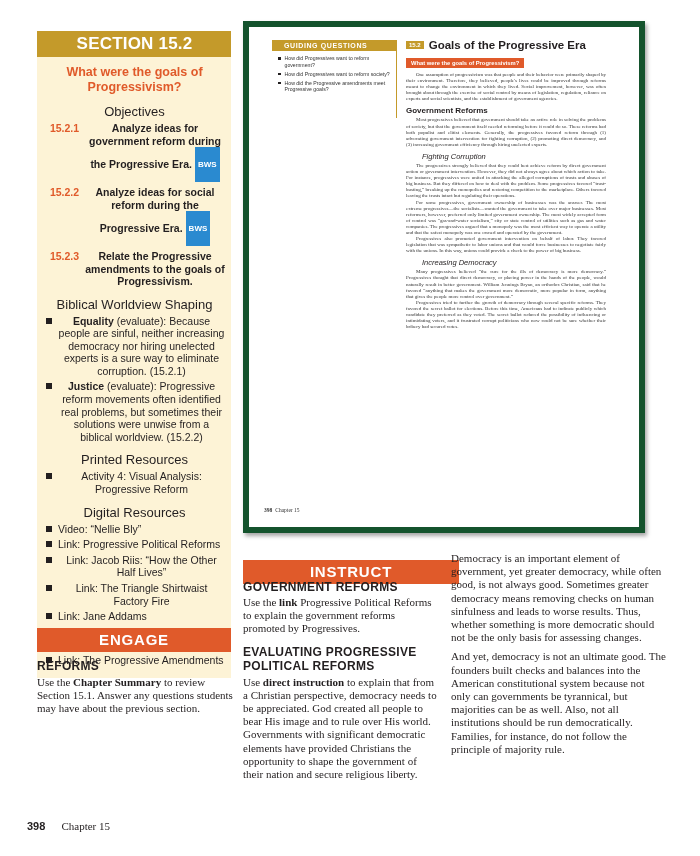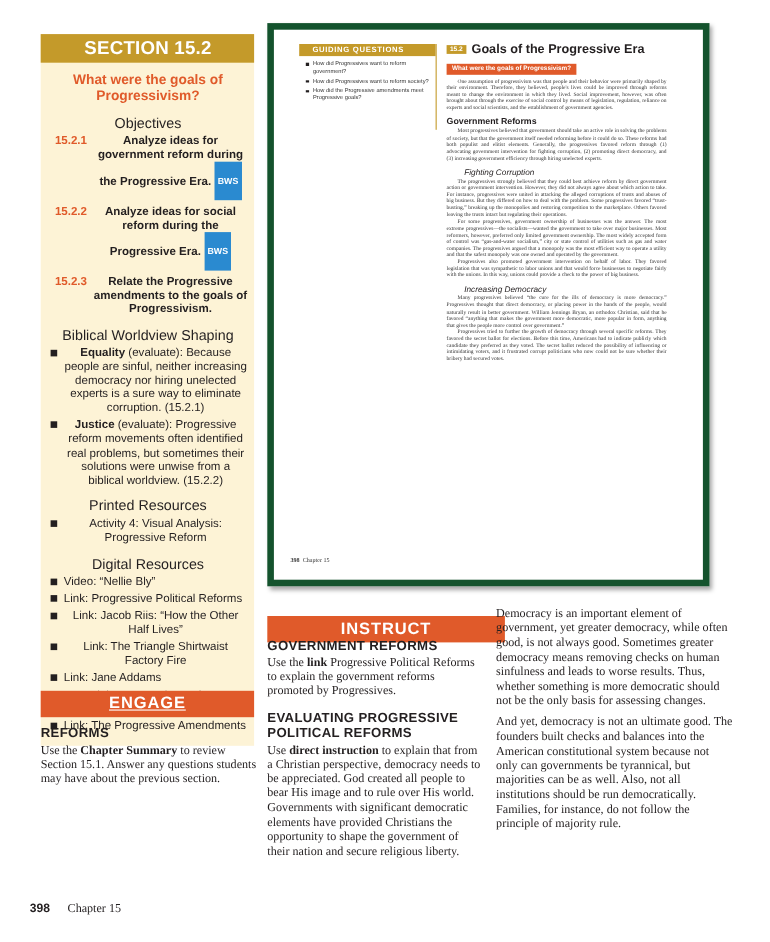--- a/index.html
+++ b/index.html
@@ -15,21 +15,21 @@
   .obj { display: flex; font-size: 10.5px; font-weight: bold; line-height: 12.5px; margin-bottom: 4px; }
   .obj-num { color: #e05a2a; width: 41px; flex: none; }
   .obj-text { flex: 1; }
   .bws { display: inline-block; background: #2a8ad0; color: #fff; font-size: 8px; font-weight: bold; padding: 12px 3px; line-height: 11px; margin-left: 3px; vertical-align: 1px; }
   .bul { display: flex; font-size: 10.5px; line-height: 12.6px; margin-bottom: 3px; padding-left: 2px; }
   .bul .sq { width: 6px; height: 6px; background: #231f20; flex: none; margin: 3px 6px 0 0; }
   .bul b { font-weight: bold; }
 
   
   .banner { background: #e05a2a; color: #fff; font-weight: bold; font-size: 15px; text-align: center; letter-spacing: 0.8px; }
-  #engage-banner { position: absolute; left: 37px; top: 628px; width: 194px; height: 24px; line-height: 24px; text-decoration: underline; }
+  #engage-banner { position: absolute; left: 37px; top: 628px; width: 194px; height: 24px; line-height: 24px; }
   #instruct-banner { position: absolute; left: 243px; top: 549px; width: 216px; height: 24px; line-height: 24px; margin-top: 11px; }
   .h-caps { font-weight: bold; font-size: 12px; letter-spacing: 0.3px; color: #231f20; }
   .body-txt { font-family: "Liberation Serif", serif; font-size: 11px; line-height: 13.2px; color: #231f20; }
 
   #review-block { position: absolute; left: 37px; top: 659px; width: 200px; }
   #instruct-col { position: absolute; left: 243px; top: 580px; width: 195px; }
   #right-col { position: absolute; left: 451px; top: 552px; width: 215px; }
   #right-col p { margin-bottom: 6px; }
 
   

